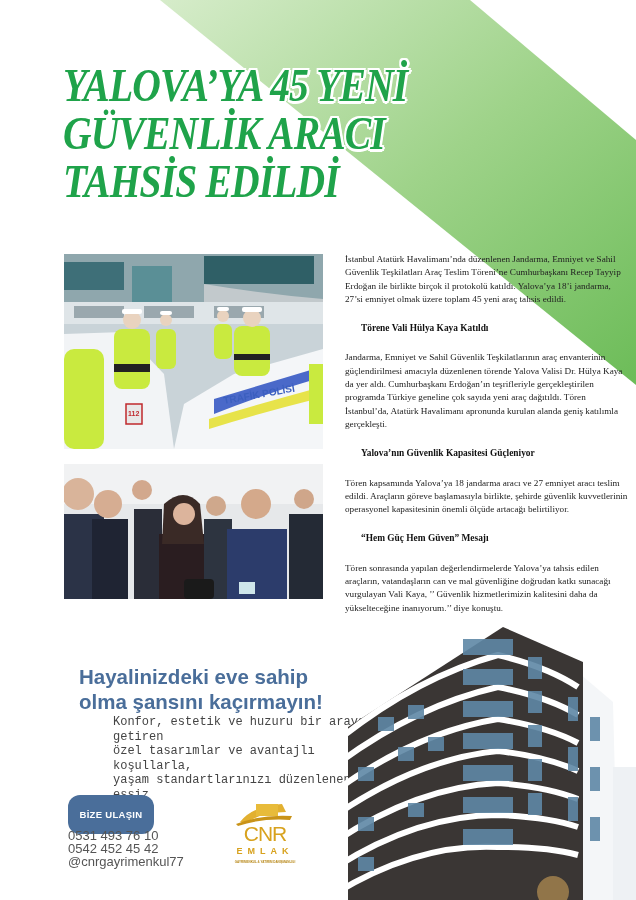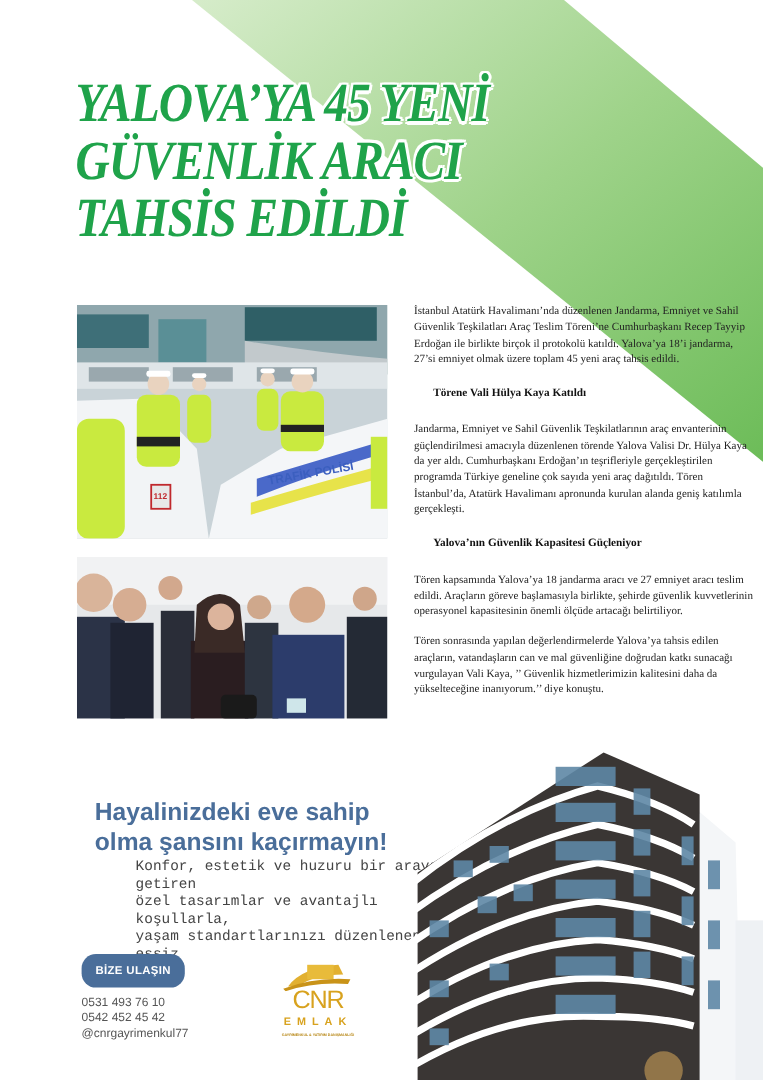--- a/index.html
+++ b/index.html
@@ -50,31 +50,31 @@
     margin: 12px;
   }
   .ad-headline span { display: block; }
   .ad-body {
     position: absolute; left: 67px; top: 715px; width: 260px;
     font-family: Liberation Mono, monospace;
     font-size: 12px; line-height: 14.5px; color: #444; margin-left: 46px;
   }
   .ad-body span { display: block; }
   .cta {
-    position: absolute; left: 68px; top: 795px; width: 86px; height: 28px;
+    position: absolute; left: 68px; top: 795px; width: 86px; height: 39px;
     background: #4a6e9a; color: #fff; border: none; border-radius: 12px;
     font-family: "Liberation Sans", sans-serif; font-weight: bold;
     font-size: 9.5px; letter-spacing: 0.3px;
     display: flex; align-items: center; justify-content: center;
     cursor: pointer;
   }
   .contacts {
     position: absolute; left: 68px; top: 829px;
     font-family: "Liberation Sans", sans-serif;
-    font-size: 10px; line-height: 13px; color: #555;
+    font-size: 13px; line-height: 13px; color: #555;
   }
   .contacts span { display: block; }
   .logo {
     position: absolute; left: 222px; top: 800px; width: 86px; height: 72px;
     text-align: center;
   }
   .logo .cnr {
     position: absolute; left: 0; right: 0; top: 22px;
     font-family: "Liberation Sans", sans-serif; font-weight: normal;
     font-size: 21px; color: #d8a21e; letter-spacing: -1px;
@@ -191,20 +191,21 @@
   <p>İstanbul Atatürk Havalimanı’nda düzenlenen Jandarma, Emniyet ve Sahil Güvenlik Teşkilatları Araç Teslim Töreni’ne Cumhurbaşkanı Recep Tayyip Erdoğan ile birlikte birçok il protokolü katıldı. Yalova’ya 18’i jandarma, 27’si emniyet olmak üzere toplam 45 yeni araç tahsis edildi.</p>
   <div>
     <h3>Törene Vali Hülya Kaya Katıldı</h3>
     <p>Jandarma, Emniyet ve Sahil Güvenlik Teşkilatlarının araç envanterinin güçlendirilmesi amacıyla düzenlenen törende Yalova Valisi Dr. Hülya Kaya da yer aldı. Cumhurbaşkanı Erdoğan’ın teşrifleriyle gerçekleştirilen programda Türkiye geneline çok sayıda yeni araç dağıtıldı. Tören İstanbul’da, Atatürk Havalimanı apronunda kurulan alanda geniş katılımla gerçekleşti.</p>
   </div>
   <div>
     <h3>Yalova’nın Güvenlik Kapasitesi Güçleniyor</h3>
     <p>Tören kapsamında Yalova’ya 18 jandarma aracı ve 27 emniyet aracı teslim edildi. Araçların göreve başlamasıyla birlikte, şehirde güvenlik kuvvetlerinin operasyonel kapasitesinin önemli ölçüde artacağı belirtiliyor.</p>
   </div>
   <div>
+    <h3>“Hem Güç Hem Güven” Mesajı</h3>
     <p>Tören sonrasında yapılan değerlendirmelerde Yalova’ya tahsis edilen araçların, vatandaşların can ve mal güvenliğine doğrudan katkı sunacağı vurgulayan Vali Kaya, ’’ Güvenlik hizmetlerimizin kalitesini daha da yükselteceğine inanıyorum.’’ diye konuştu.</p>
   </div>
 </div>
 
 <h2 class="ad-headline">
   <span>Hayalinizdeki eve sahip</span>
   <span>olma şansını kaçırmayın!</span>
 </h2>
 
 <div class="ad-body">

